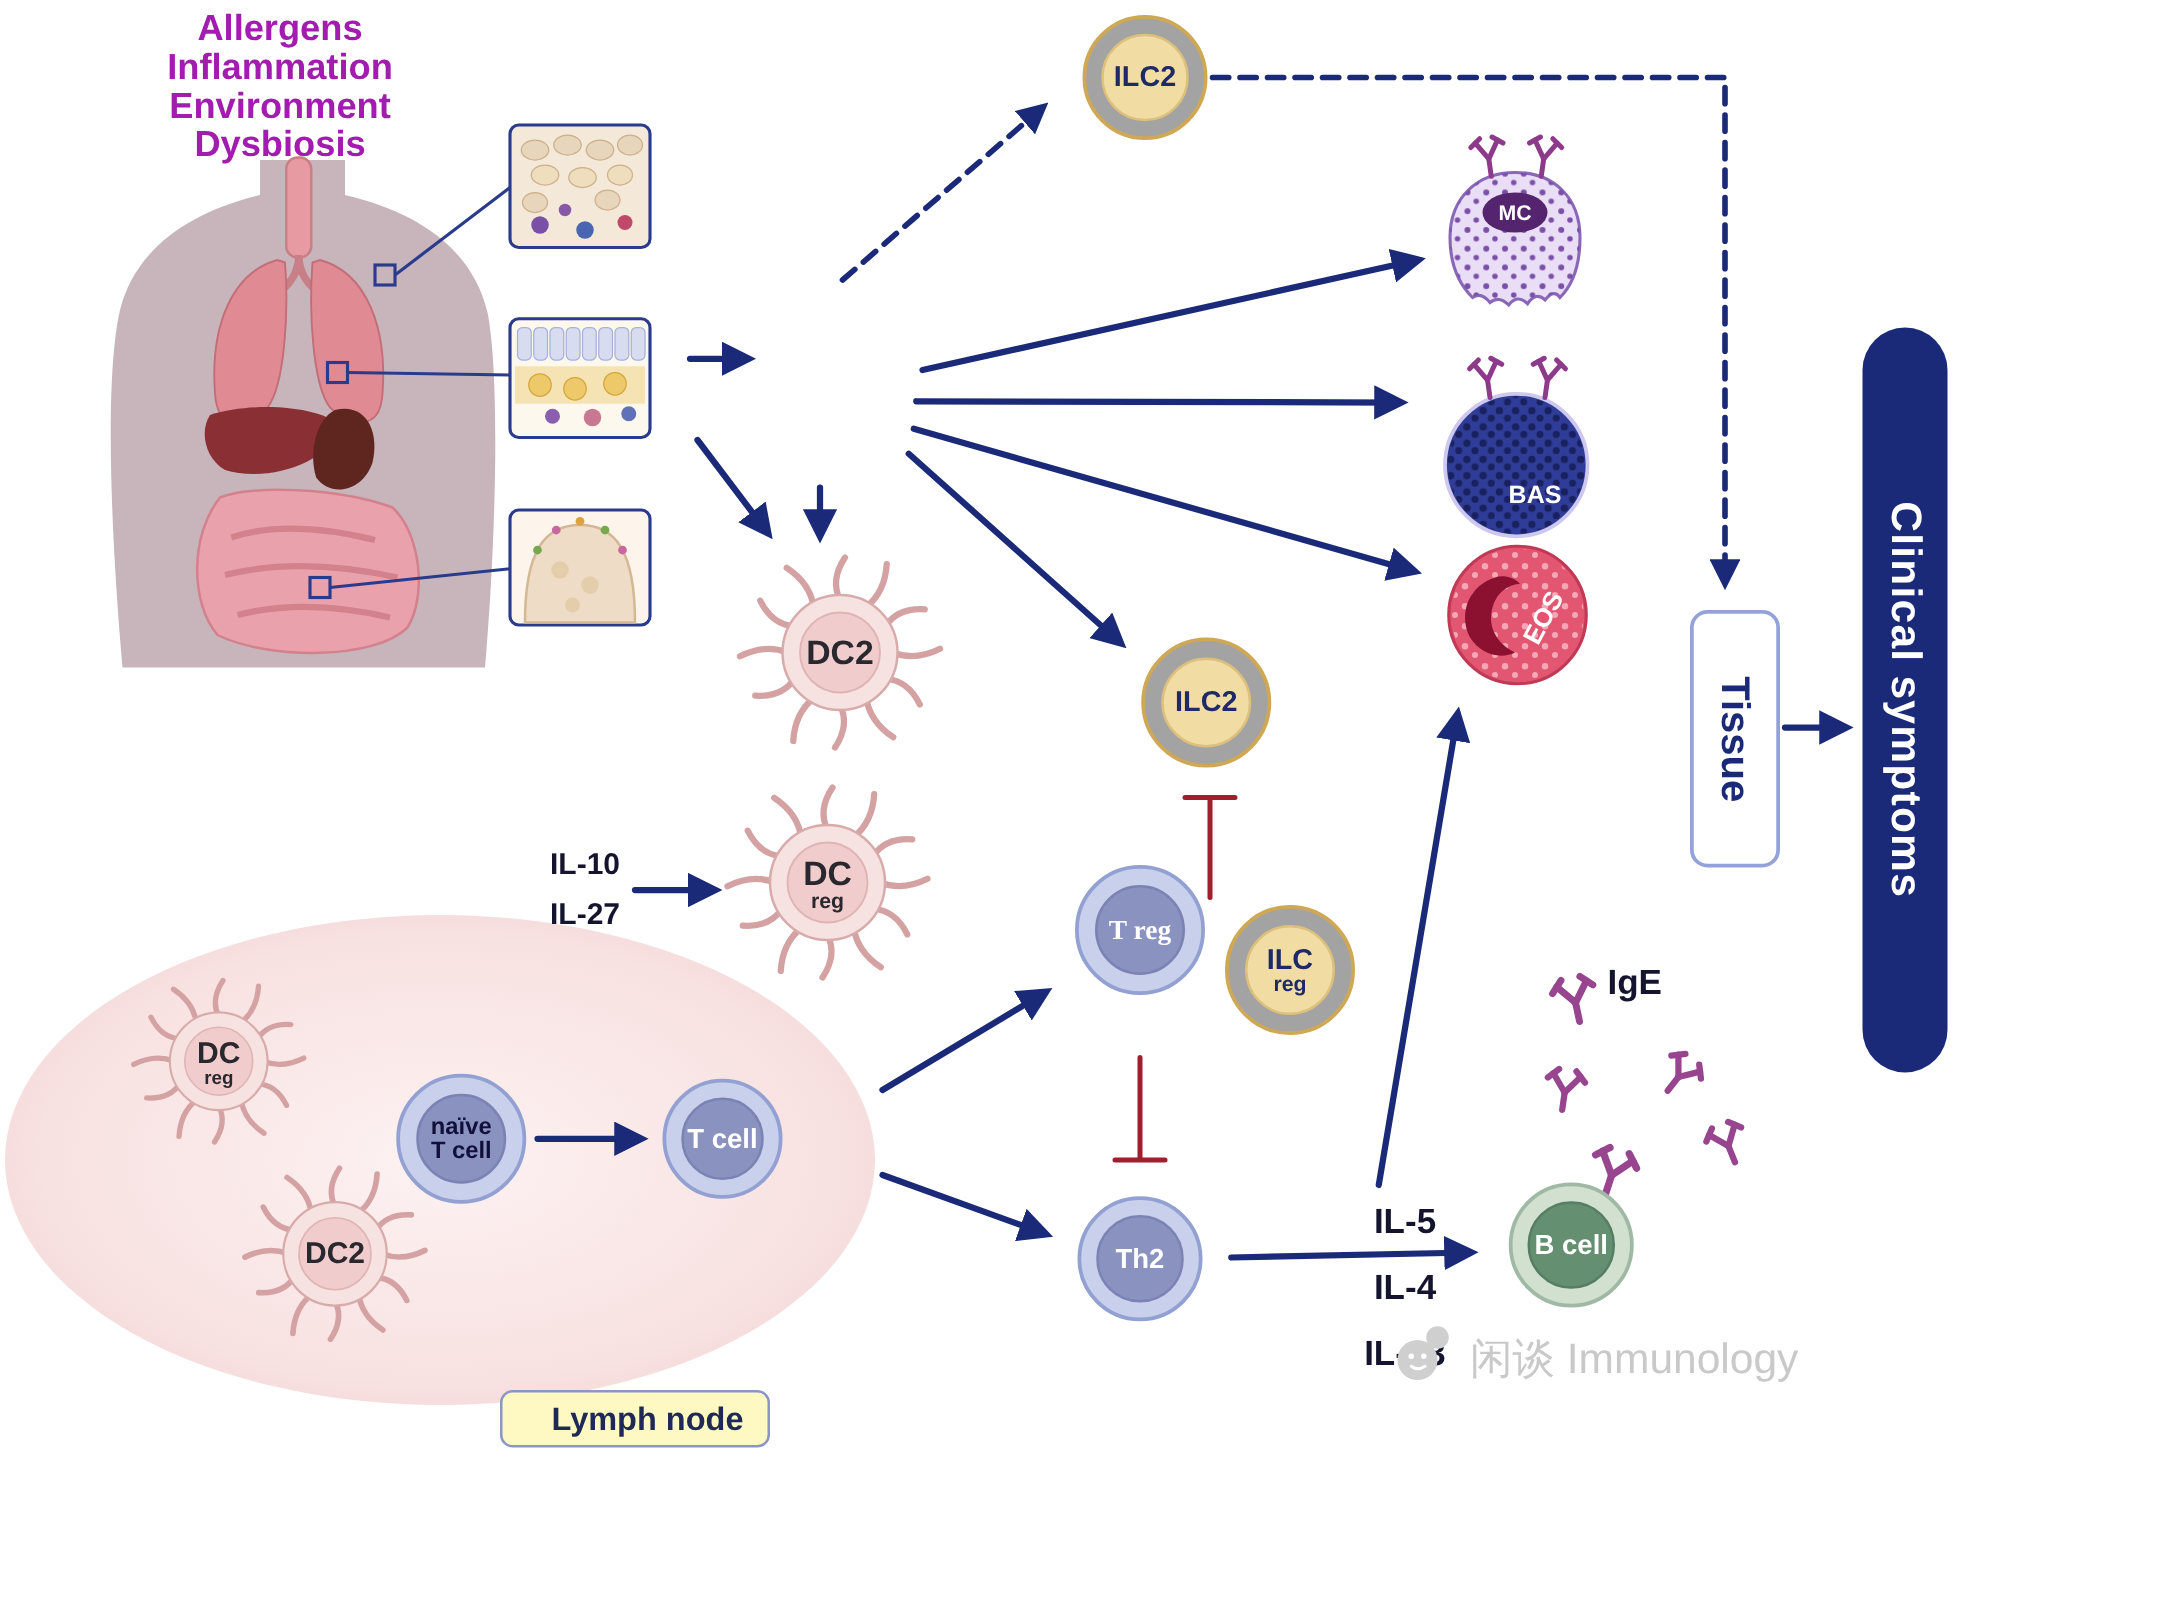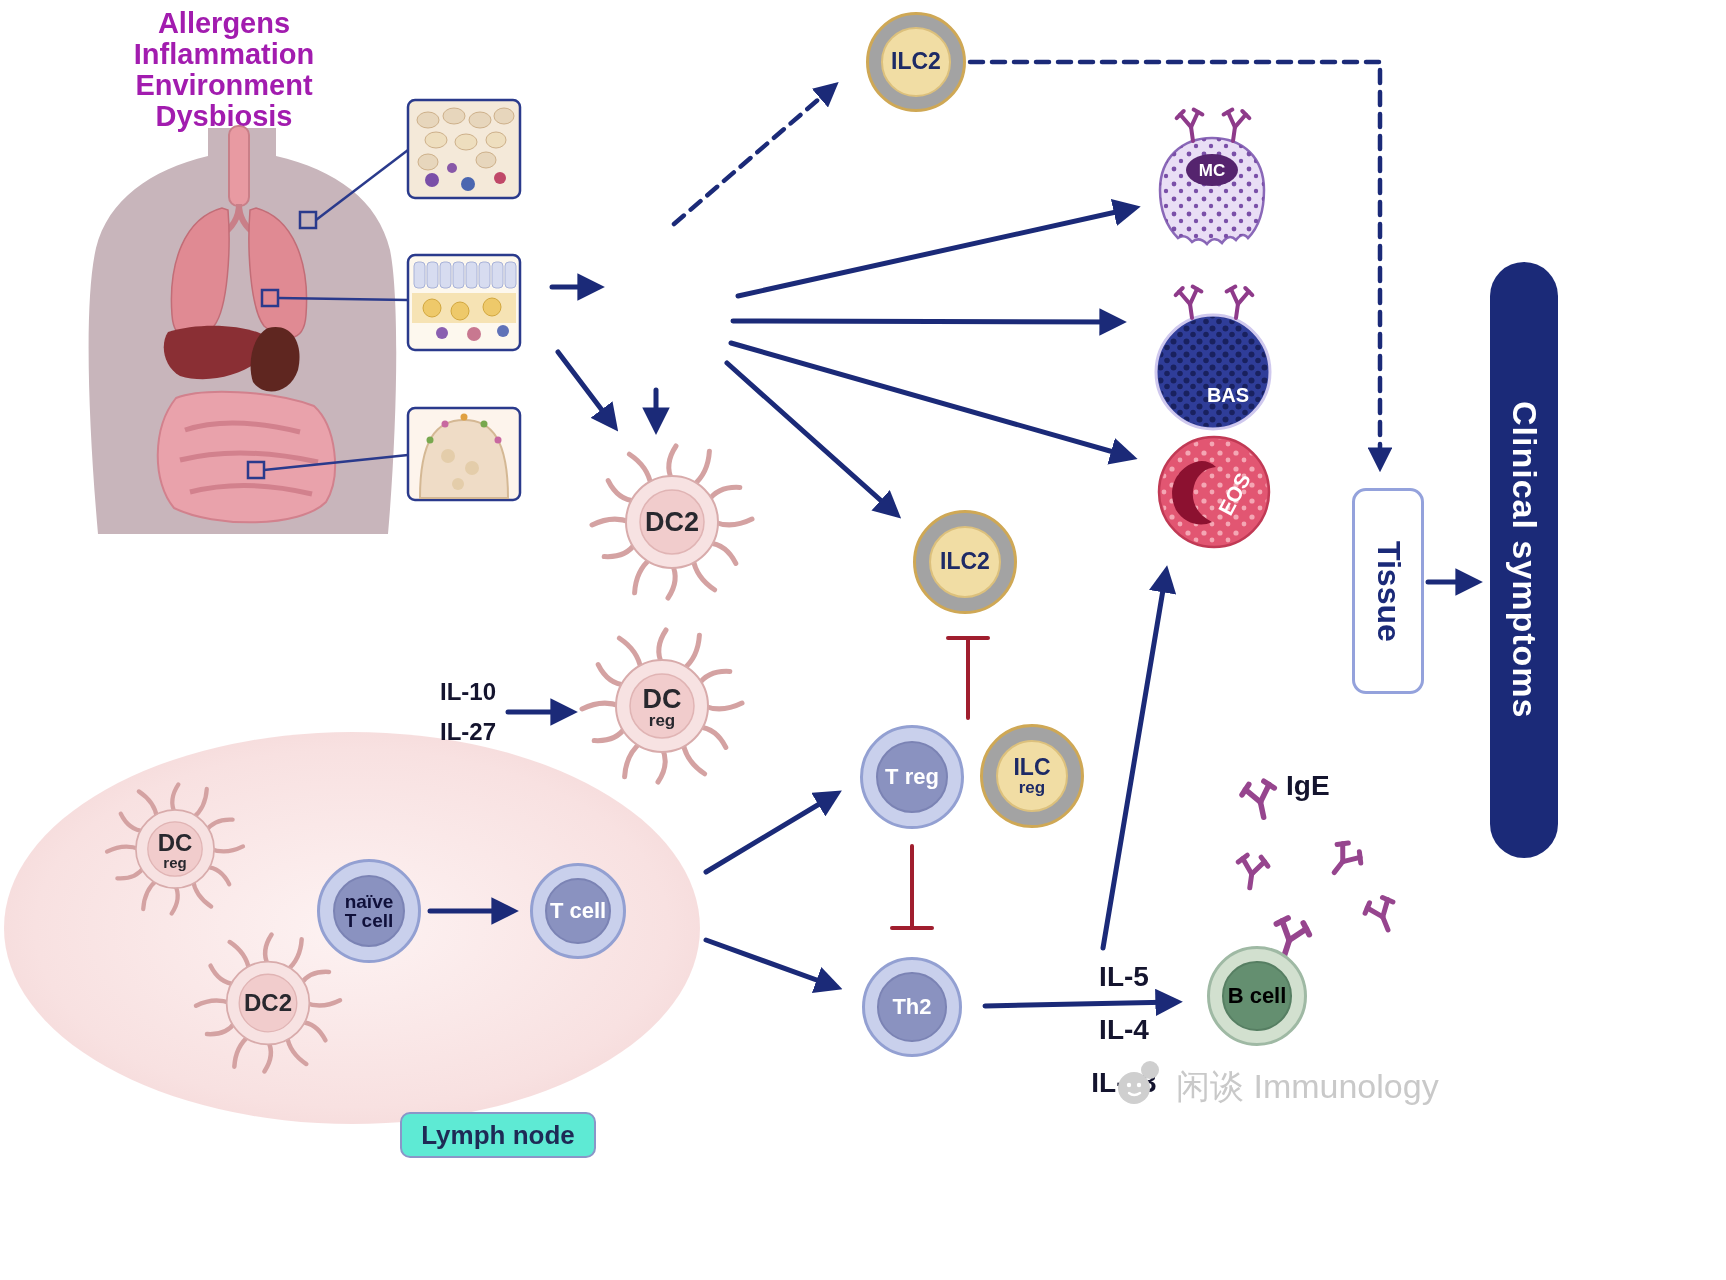--- a/index.html
+++ b/index.html
@@ -26,21 +26,21 @@
     display:flex; align-items:center; justify-content:center; }
   .cell-inner { border-radius:50%; width:74%; height:74%; box-sizing:border-box;
     display:flex; flex-direction:column; align-items:center; justify-content:center;
     font-weight:700; text-align:center; line-height:1.02; }
   .ilc { background:#a3a3a3; border:3px solid #cfa855; }
   .ilc .cell-inner { background:#f1dda4; border:2px solid #dcc07c; color:#1d2a66; font-size:23px; }
   .tcel { background:#c9d0ec; border:3px solid #93a0d2; }
   .tcel .cell-inner { background:#8a92c0; border:2px solid #7b83b4; color:#ffffff; font-size:22px; }
   .naive .cell-inner { color:#10103a; }
   .bcel { background:#d2e0cf; border:3px solid #9fb9a4; }
-  .bcel .cell-inner { background:#648f70; border:2px solid #567e62; color:#000000; font-size:22px; }
+  .bcel .cell-inner { background:#648f70; border:2px solid #567e62; color:#ffffff; font-size:22px; }
   .sub2 { font-size:17px; margin-top:-1px; }
 
   
   .dclabel { position:absolute; display:flex; flex-direction:column; align-items:center;
     justify-content:center; font-weight:800; color:#28282e; text-align:center; line-height:1; }
   .dc-main { font-size:27px; }
   .dc-reg  { font-size:17px; margin-top:-1px; }
   .dc-main-sm { font-size:24px; }
   .dc-reg-sm  { font-size:15px; }
 
@@ -48,23 +48,23 @@
   .vtext { writing-mode:vertical-rl; text-orientation:mixed; }
   .tissue-box { left:1352px; top:488px; width:66px; height:200px;
     border:3px solid #94a2dc; border-radius:14px; background:#ffffff;
     display:flex; align-items:center; justify-content:center;
     color:#1b2a78; font-size:32px; font-weight:600; }
   .clinical-pill { left:1490px; top:262px; width:68px; height:596px;
     background:#1b2a78; border-radius:34px;
     display:flex; align-items:center; justify-content:center;
     color:#ffffff; font-size:34px; font-weight:600; letter-spacing:1px; }
   .lymph-label { left:400px; top:1112px; width:192px; height:42px;
-    border:2.5px solid #8a96c8; border-radius:10px; background:#5eead4;
+    border:2.5px solid #8a96c8; border-radius:10px; background:#fef9c3;
     display:flex; align-items:center; justify-content:center;
-    color:#1e2a55; font-size:26px; font-weight:600; }
+    color:#1e2a55; font-size:26px; font-weight:600;padding-left:20px; }
 
   
   .watermark { left:1112px; top:1056px; display:flex; align-items:flex-end; gap:10px;
     color:#c9c9c9; font-size:34px; font-weight:500; }
 </style>
 </head>
 <body>
 
 <div class="canvas">
 
@@ -310,21 +310,21 @@
         <span>ILC2</span>
       </div>
   </div>
 
   <div class="cell ilc" style="left:913px;top:510px;width:104px;height:104px;">
     <div class="cell-inner">
         <span>ILC2</span>
       </div>
   </div>
 
-  <div class="cell tcel" style="left:860px;top:725px;width:104px;height:104px;">
+  <div class="cell tcel" style="left:860px;top:692px;width:104px;height:104px;font-family:Liberation Serif, serif;">
     <div class="cell-inner">
         <span>T reg</span>
       </div>
   </div>
 
   <div class="cell ilc" style="left:980px;top:724px;width:104px;height:104px;">
     <div class="cell-inner">
       <span>ILC</span>
       <span class="sub2">reg</span>
     </div>

